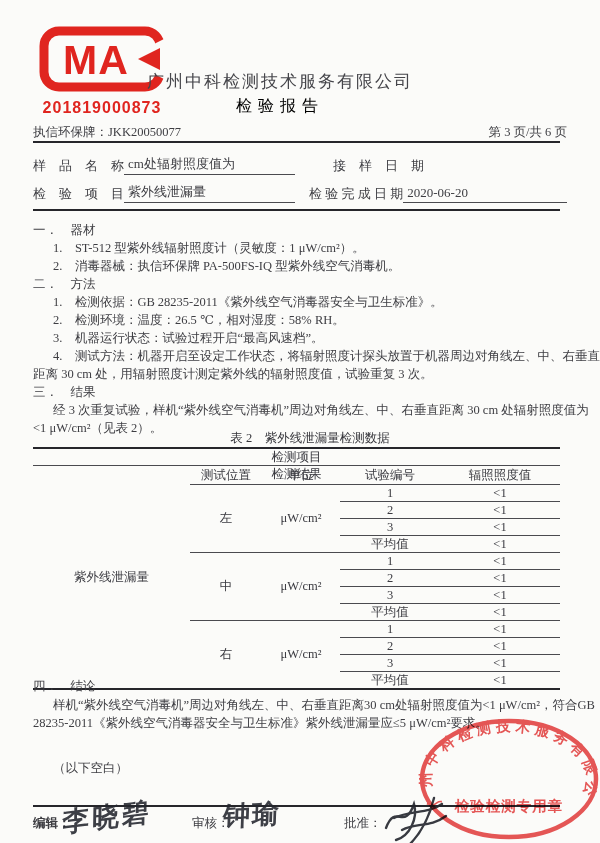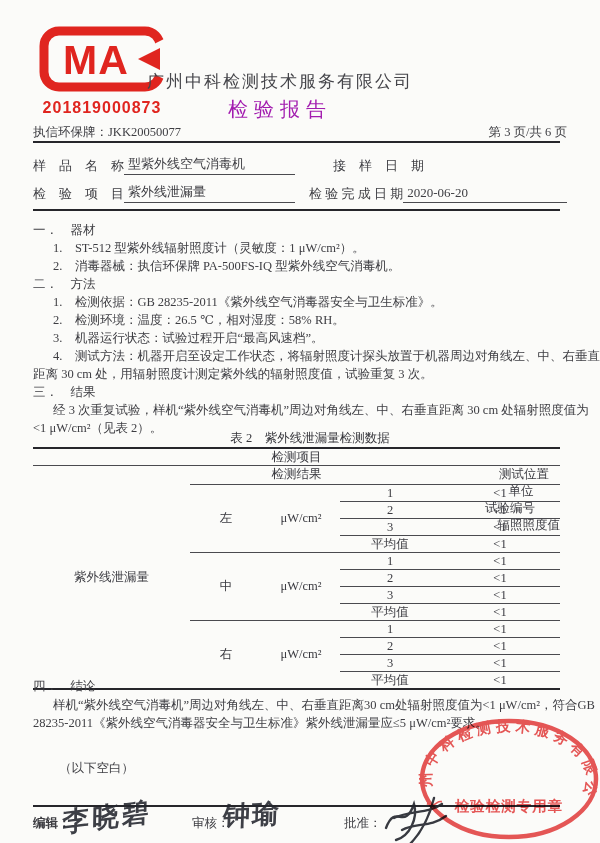--- a/index.html
+++ b/index.html
@@ -11,21 +11,21 @@
   .abs{position:absolute;}
   .nowrap{white-space:nowrap;}
   
   .cma-svg{left:38px;top:26px;}
   .cma-number{left:30px;top:99px;width:144px;text-align:center;
     color:#e0251f;font-family:"Liberation Sans","DejaVu Sans",sans-serif;
     font-weight:bold;font-size:16px;letter-spacing:1px;}
   .company{left:90px;top:70px;width:380px;text-align:center;
     font-size:17px;letter-spacing:2px;color:#45454a;}
   .report-title{left:90px;top:96px;width:380px;text-align:center;
-    font-size:20px;letter-spacing:6px;color:#a21caf;}
+    font-size:16px;letter-spacing:6px;color:#000000;}
   .sample-line{left:33px;right:33px;top:124px;display:flex;
     justify-content:space-between;font-size:12.5px;}
   .rule{left:33px;width:527px;height:2.4px;background:#26262b;}
   .rule-1{top:141px;} .rule-2{top:209px;} .rule-footer{top:805px;}
   
   .inforow{left:33px;right:33px;display:flex;align-items:flex-end;font-size:13px;}
   .inforow-1{top:152px;height:23px;gap:12px;} .inforow-2{top:180px;height:23px;}
   .info-left{width:262px;display:flex;align-items:flex-end;}
   .info-gap{width:14px;}
   .info-right{flex:1;display:flex;align-items:center;}
@@ -38,39 +38,39 @@
   .table-title{left:0;right:0;top:430px;text-align:center;font-size:12.5px;color:#34343a;padding-left:20px;}
   
   .tbl{left:33px;top:447px;width:527px;border-top:2.3px solid #26262b;
     border-bottom:2.3px solid #26262b;font-size:12.5px;color:#3a3a40;}
   .trowA{display:flex;align-items:center;height:16px;border-bottom:1px solid #4a4a4f;flex-direction:column;}
   .trowA .cL{width:157px;text-align:center;}
   .trowA .cR{flex:1;text-align:right;}
   .tmain{display:flex;}
   .tcolL{width:157px;display:flex;align-items:center;justify-content:center;}
   .tcolR{flex:1;}
-  .subh{display:flex;align-items:flex-end;height:18px;border-bottom:1px solid #4a4a4f;flex-direction:column;}
+  .subh{display:flex;align-items:center;height:18px;border-bottom:1px solid #4a4a4f;}
   .subh .c1{width:72px;text-align:center;}
   .subh .c2{width:78px;text-align:center;}
   .subh .c3{width:100px;text-align:center;}
   .subh .c4{flex:1;text-align:center;}
   .tgroup{display:flex;border-bottom:1px solid #4a4a4f;}
   .tgroup.last{border-bottom:none;}
   .tg-pos{width:72px;display:flex;align-items:center;justify-content:center;}
   .tg-unit{width:78px;display:flex;align-items:center;justify-content:center;}
   .tg-trials{flex:1;}
   .ttr{display:flex;align-items:center;height:16px;border-bottom:1px solid #4a4a4f;}
   .ttr.last{border-bottom:none;}
   .ttr .no{width:100px;text-align:center;}
   .ttr .val{flex:1;text-align:center;}
   
   .conclblock{left:33px;right:25px;top:677px;font-size:12.5px;}
   .conclblock p{margin:0;height:18.5px;line-height:18.5px;white-space:nowrap;}
   .conclblock p.indent{padding-left:20px;}
-  .blank-note{left:59px;top:760px;font-size:12.5px;}
+  .blank-note{left:53px;top:760px;font-size:12.5px;}
   
   .sig-label{top:815px;font-size:12.5px;}
   .lab-edit{left:33px;font-weight:bold;} .lab-review{left:192px;} .lab-approve{left:344px;}
   .sig-hand{font-weight:bold;color:#23262e;opacity:.88;}
   .sig-edit{left:62px;top:799px;font-size:27px;transform:rotate(-7deg) skewX(-8deg);letter-spacing:3px;}
   .sig-review{left:223px;top:797px;font-size:27px;transform:rotate(-4deg) skewX(-6deg);letter-spacing:2px;}
   .approve-svg{left:372px;top:792px;}
   .seal-svg{left:413px;top:716px;mix-blend-mode:multiply;opacity:.9;}
 </style>
 </head>
@@ -93,21 +93,21 @@
     <span class="nowrap">
       <span>执信环保牌：</span><span>JKK20050077</span>
     </span>
     <span class="nowrap">第 3 页/共 6 页</span>
   </div>
   <div class="abs rule rule-1"></div>
 
   <div class="abs inforow inforow-1">
     <div class="info-left">
       <span class="info-label">样　品　名　称</span>
-      <span class="info-value">型紫外线空气消毒机</span>
+      <span class="info-value">cm处辐射照度值为</span>
     </div>
     <div class="info-gap"></div>
     <div class="info-right">
       <span class="info-label">接　样　日　期</span>
     </div>
   </div>
   <div class="abs inforow inforow-2">
     <div class="info-left">
       <span class="info-label">检　验　项　目</span>
       <span class="info-value">紫外线泄漏量</span>

